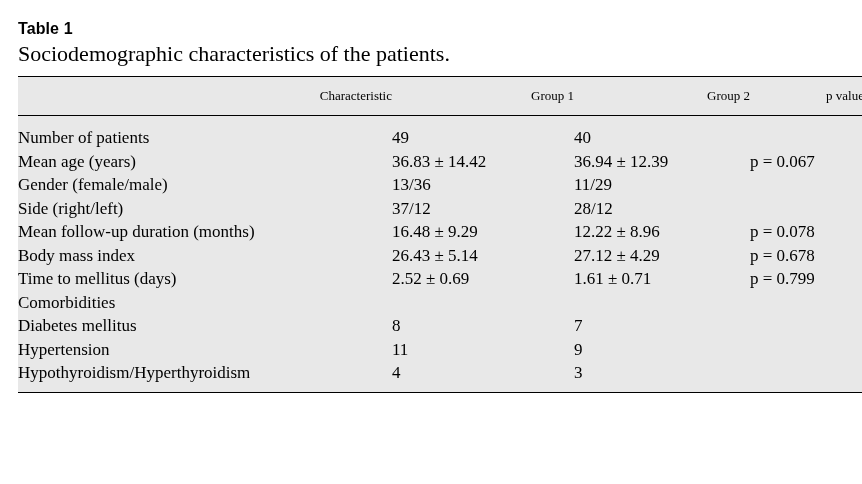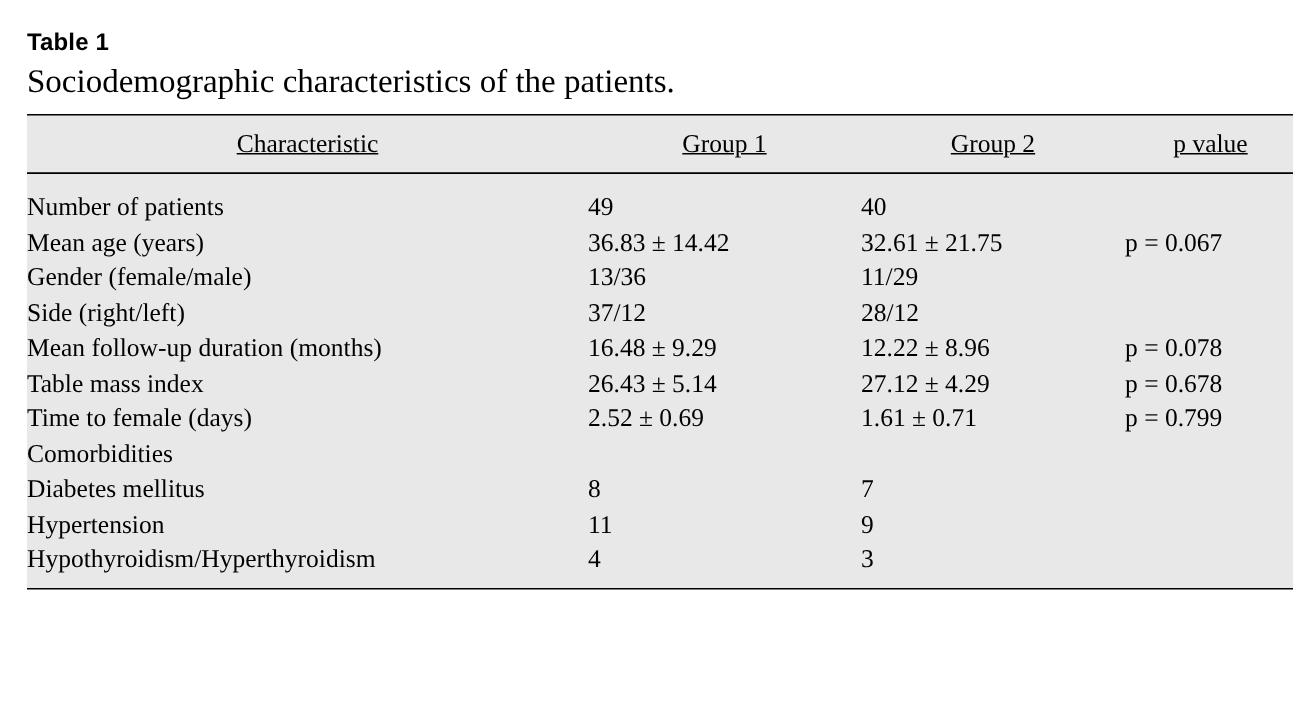--- a/index.html
+++ b/index.html
@@ -37,27 +37,26 @@
     line-height: 24px;
     margin-top: 2px;
   }
   table.data-table {
     border-collapse: collapse;
     width: 846px;
     background: #e8e8e8;
     table-layout: fixed;
   }
   table.data-table thead th {
-    text-align: center;
+    text-align: right;
     font-weight: normal;
-    font-size: 17px;
+    font-size: 13px;
     line-height: 20px;
     padding: 9px 0 9px 0;
     vertical-align: bottom;
-    text-decoration: underline;
   }
   table.data-table thead tr {
     border-top: 1.6px solid #000;
     border-bottom: 1.2px solid #000;
   }
   table.data-table tbody tr:first-child td {
     padding-top: 10px;
     margin-left: 40px;
   }
   table.data-table tbody td {
@@ -108,21 +107,21 @@
     <tbody>
       <tr>
         <td>Number of patients</td>
         <td>49</td>
         <td>40</td>
         <td></td>
       </tr>
       <tr>
         <td>Mean age (years)</td>
         <td>36.83 ± 14.42</td>
-        <td>32.61 ± 21.75</td>
+        <td>36.94 ± 12.39</td>
         <td>p = 0.067</td>
       </tr>
       <tr>
         <td>Gender (female/male)</td>
         <td>13/36</td>
         <td>11/29</td>
         <td></td>
       </tr>
       <tr>
         <td>Side (right/left)</td>
@@ -130,27 +129,27 @@
         <td>28/12</td>
         <td></td>
       </tr>
       <tr>
         <td>Mean follow-up duration (months)</td>
         <td>16.48 ± 9.29</td>
         <td>12.22 ± 8.96</td>
         <td>p = 0.078</td>
       </tr>
       <tr>
-        <td>Table mass index</td>
+        <td>Body mass index</td>
         <td>26.43 ± 5.14</td>
         <td>27.12 ± 4.29</td>
         <td>p = 0.678</td>
       </tr>
       <tr>
-        <td>Time to female (days)</td>
+        <td>Time to mellitus (days)</td>
         <td>2.52 ± 0.69</td>
         <td>1.61 ± 0.71</td>
         <td>p = 0.799</td>
       </tr>
       <tr>
         <td>Comorbidities</td>
         <td></td>
         <td></td>
         <td></td>
       </tr>

